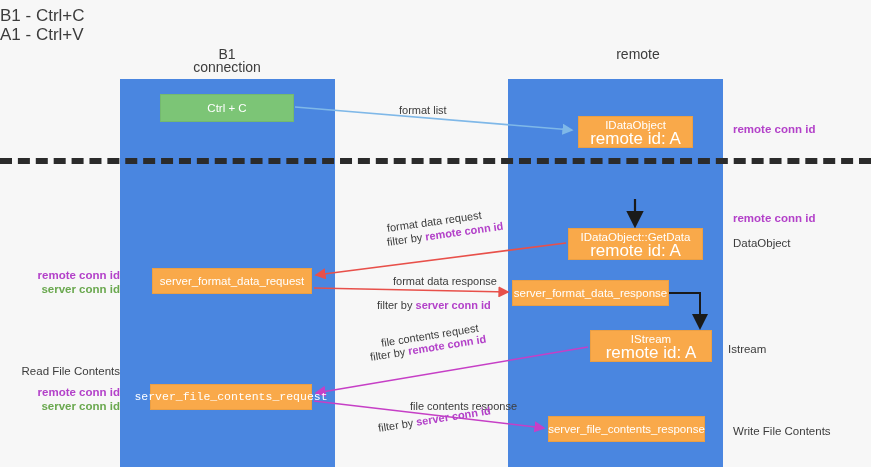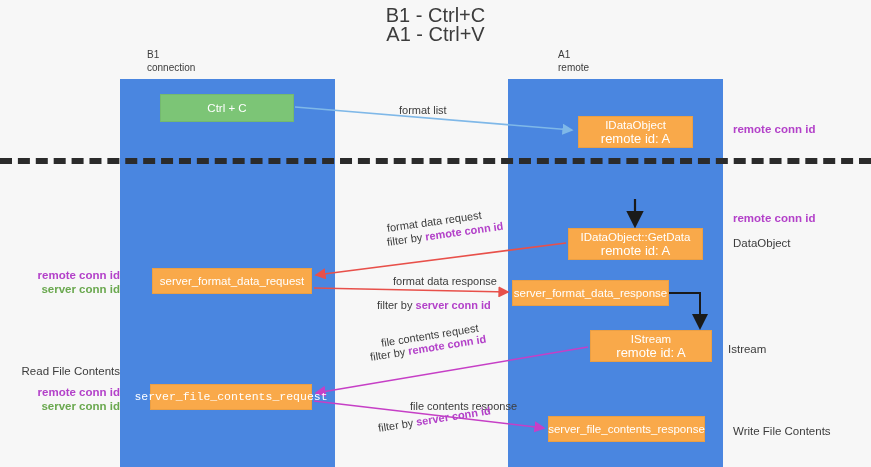--- a/index.html
+++ b/index.html
@@ -14,44 +14,44 @@
   #stage{position:absolute;left:0;top:0;width:871px;height:467px;}
 
   
   .lane{position:absolute;background:#4a86e0;}
   #lane-b1{left:120px;top:79px;width:215px;height:388px;}
   #lane-a1{left:508px;top:79px;width:215px;height:388px;}
 
   
   #title{
     position:absolute;left:0;top:6px;width:871px;
-    text-align:center;font-size:20px;line-height:19px;color:#3c3c3c;
+    text-align:left;font-size:17px;line-height:19px;color:#3c3c3c;
   }
   .lane-head{
-    position:absolute;text-align:left;font-size:10px;line-height:13px;color:#3c3c3c;
+    position:absolute;text-align:center;font-size:14px;line-height:13px;color:#3c3c3c;
   }
   #head-b1{left:147px;top:48px;width:160px;}
   #head-a1{left:558px;top:48px;width:160px;}
 
   
   #divider{
     position:absolute;left:0px;top:158px;width:871px;height:0;
     border-top:6px dashed #2b2b2b;
   }
 
   
   .node{
     position:absolute;box-sizing:border-box;
     display:flex;flex-direction:column;align-items:center;justify-content:center;
     color:#ffffff;font-size:11.5px;line-height:14px;text-align:center;
     border:1px solid rgba(0,0,0,0.06);
   }
   .node.green{background:#7cc576;}
   .node.orange{background:#f9a94a;}
-  .node .l2{font-size:13px;}
+  .node .l2{font-size:17px;}
 
   #n-ctrlc{left:160px;top:94px;width:134px;height:28px;}
   #n-idataobject{left:578px;top:116px;width:115px;height:32px;}
   #n-ctrlv{left:578px;top:172px;width:115px;height:26px;}
   #n-getdata{left:568px;top:228px;width:135px;height:32px;}
   #n-sfdreq{left:152px;top:268px;width:160px;height:26px;}
   #n-sfdres{left:512px;top:280px;width:157px;height:26px;}
   #n-istream{left:590px;top:330px;width:122px;height:32px;}
   #n-sfcreq{left:150px;top:384px;width:162px;height:26px;font-family:Liberation Mono, monospace;}
   #n-sfcres{left:548px;top:416px;width:157px;height:26px;}
@@ -103,21 +103,20 @@
   <div id="title">
     <div>B1 - Ctrl+C</div>
     <div>A1 - Ctrl+V</div>
   </div>
 
   <div class="lane-head" id="head-b1">
     <div>B1</div>
     <div>connection</div>
   </div>
   <div class="lane-head" id="head-a1">
-    <div>A1</div>
     <div>remote</div>
   </div>
 
   <svg id="wires">
     <defs>
       <marker id="ar-blue" markerWidth="7" markerHeight="7" refX="6" refY="3.5" orient="auto">
         <path d="M0,0 L7,3.5 L0,7 z" fill="#7fb8e8"></path>
       </marker>
       <marker id="ar-red" markerWidth="7" markerHeight="7" refX="6" refY="3.5" orient="auto">
         <path d="M0,0 L7,3.5 L0,7 z" fill="#e8504a"></path>

